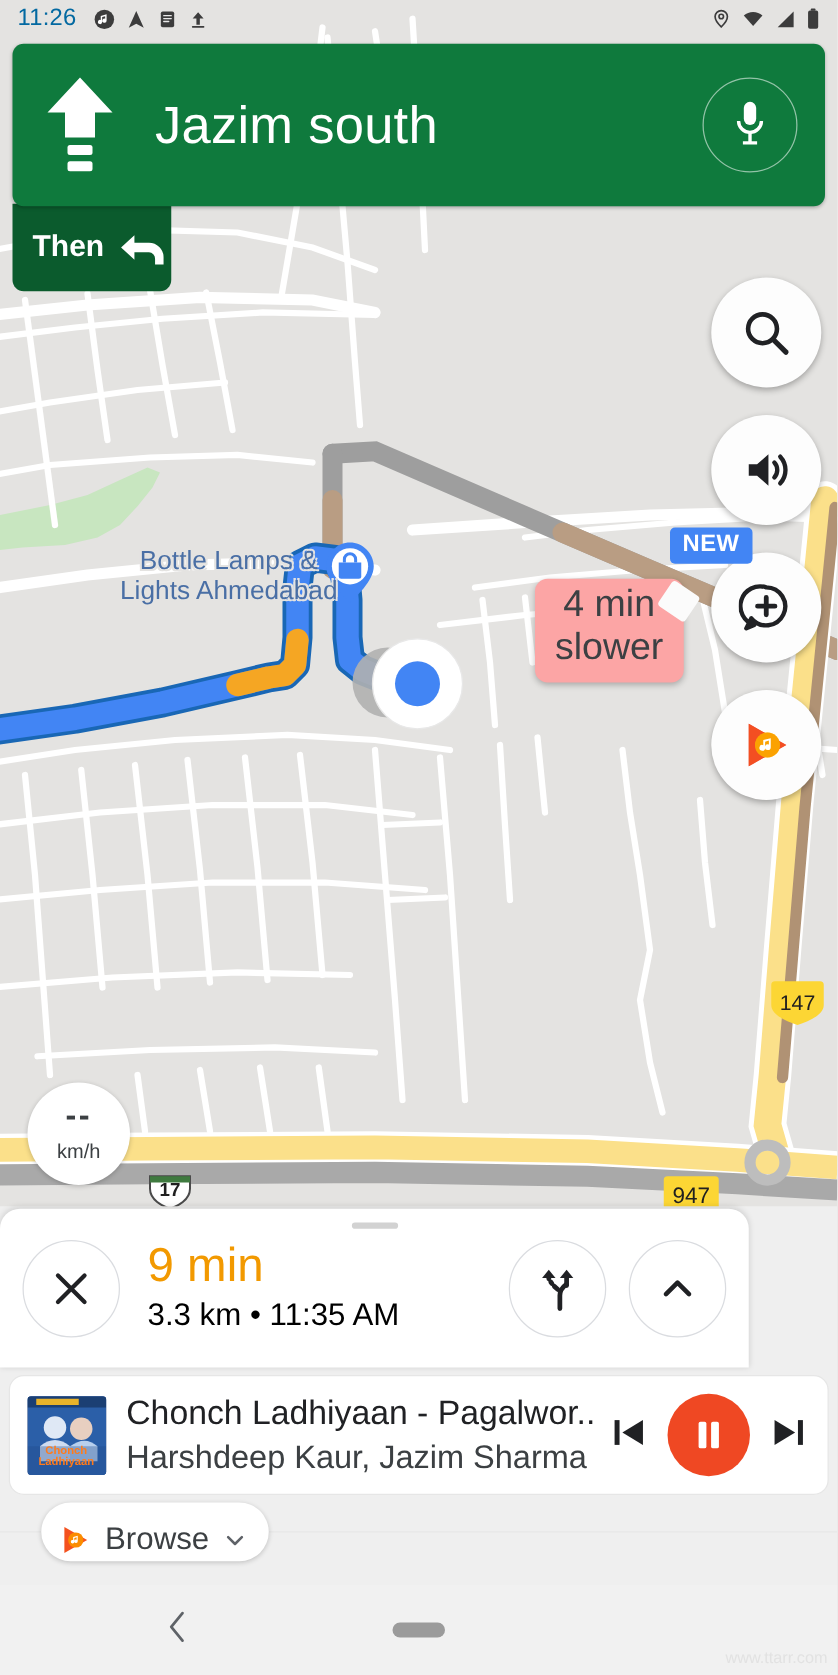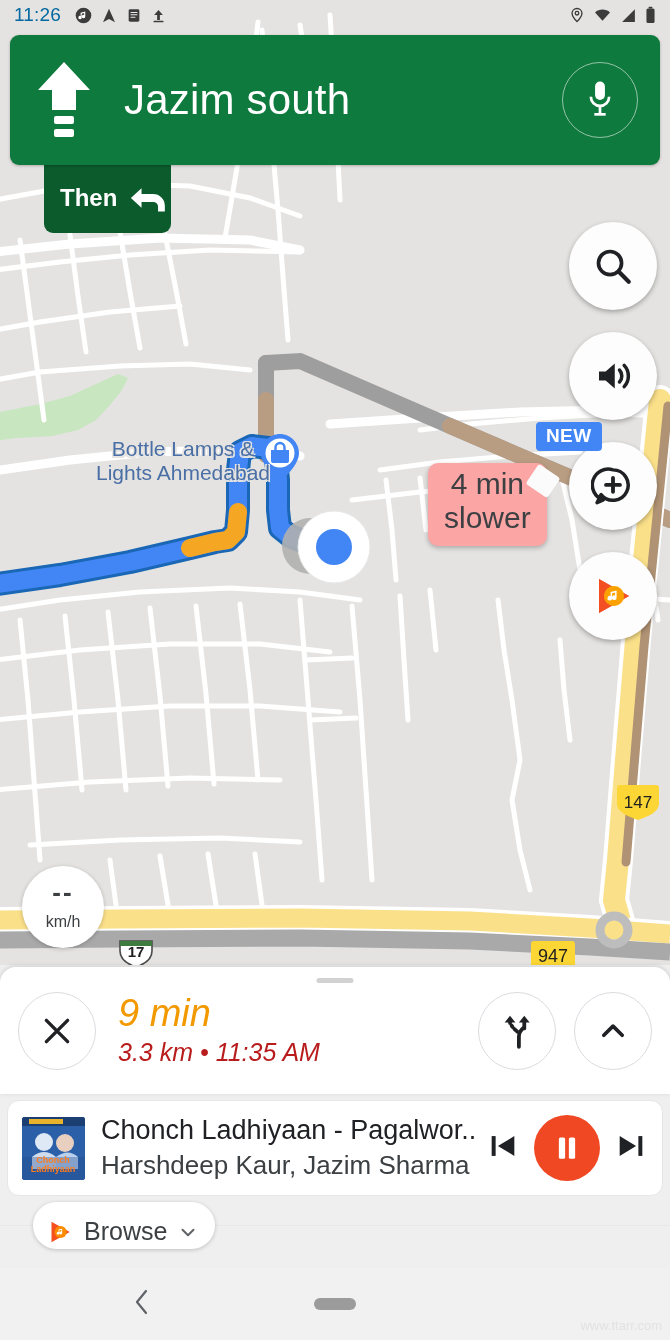--- a/index.html
+++ b/index.html
@@ -43,21 +43,21 @@
     white-space:nowrap; letter-spacing:.2px;
   }
   .mic-btn{
     margin-left:auto; width:76px; height:76px; border-radius:50%;
     border:1.5px solid rgba(255,255,255,.55);
     display:flex; align-items:center; justify-content:center;
   }
   .then-chip{
     position:absolute; left:10px; top:163px; width:127px; height:70px;
     background:#0b5b2d; border-radius:0 0 9px 9px; z-index:19;
-    display:flex; align-items:center; padding-left:16px; gap:9px;margin-left:34px;
+    display:flex; align-items:center; padding-left:16px; gap:9px;
   }
   .then-chip .then-label{ color:#fff; font-size:24px; font-weight:700; }
 
   
   .fab-col{ position:absolute; right:13px; top:222px; z-index:22; }
   .fab{
     width:88px; height:88px; border-radius:50%; background:#fdfdfd;
     box-shadow:0 2px 5px rgba(0,0,0,.30);
     display:flex; align-items:center; justify-content:center;
     margin-bottom:22px; position:relative;
@@ -86,38 +86,37 @@
     position:absolute; left:22px; top:866px; width:82px; height:82px;
     border-radius:50%; background:#fff; z-index:18;
     box-shadow:0 1px 4px rgba(0,0,0,.22);
     display:flex; flex-direction:column; align-items:center; justify-content:center;
   }
   .speedo .val{ font-size:26px; color:#3c4043; font-weight:600; line-height:.7; letter-spacing:2px;}
   .speedo .unit{ font-size:16px; color:#3c4043; margin-top:11px; }
 
   
   .eta-sheet{
-    position:absolute; left:0; top:967px; width:670px; height:127px;
+    position:absolute; left:0; top:967px; width:599px; height:127px;
     background:#fff; border-radius:16px 16px 0 0; z-index:25;
     box-shadow:0 -1px 5px rgba(0,0,0,.14);
-    font-style:italic;
   }
   .drag-handle{
     position:absolute; left:50%; top:11px; transform:translateX(-50%);
     width:37px; height:5px; border-radius:3px; background:#d2d2d2;
   }
   .eta-row{ display:flex; align-items:center; height:127px; padding:0 18px; }
   .circ-btn{
     width:78px; height:78px; border-radius:50%; border:1.2px solid #dadce0;
     display:flex; align-items:center; justify-content:center; background:#fff;
     flex:0 0 auto;
   }
   .eta-info{ margin-left:22px; }
   .eta-time{ font-size:38px; color:#f29900; font-weight:500; line-height:1.05; }
-  .eta-sub{ font-size:25px; color:#b91c1c; margin-top:5px; }
+  .eta-sub{ font-size:25px; color:#000000; margin-top:5px; }
   .eta-right{ margin-left:auto; display:flex; align-items:center; gap:18px; }
 
   
   .media-card{
     position:absolute; left:7px; top:1100px; width:656px; height:96px;
     background:#fff; border:1px solid #e6e6e6; border-radius:12px; z-index:26;
     display:flex; align-items:center; padding:0 14px;
   }
   .album-art{
     width:63px; height:63px; border-radius:3px; flex:0 0 auto;

